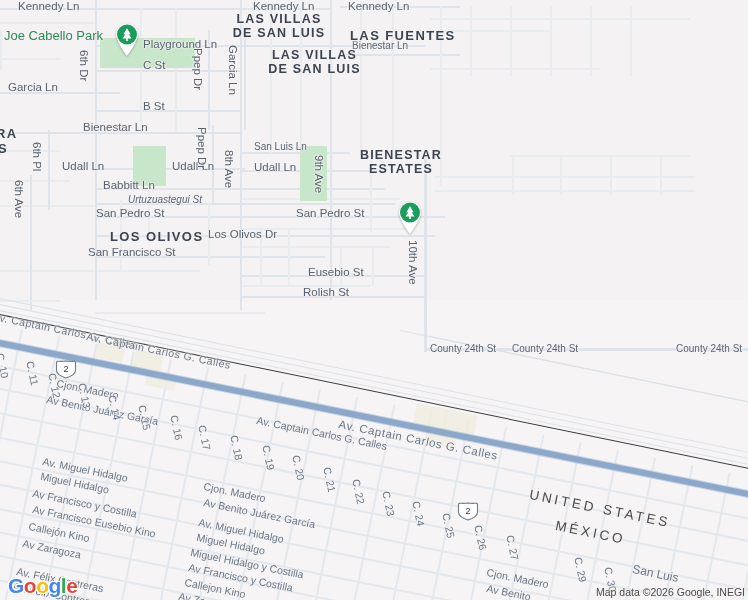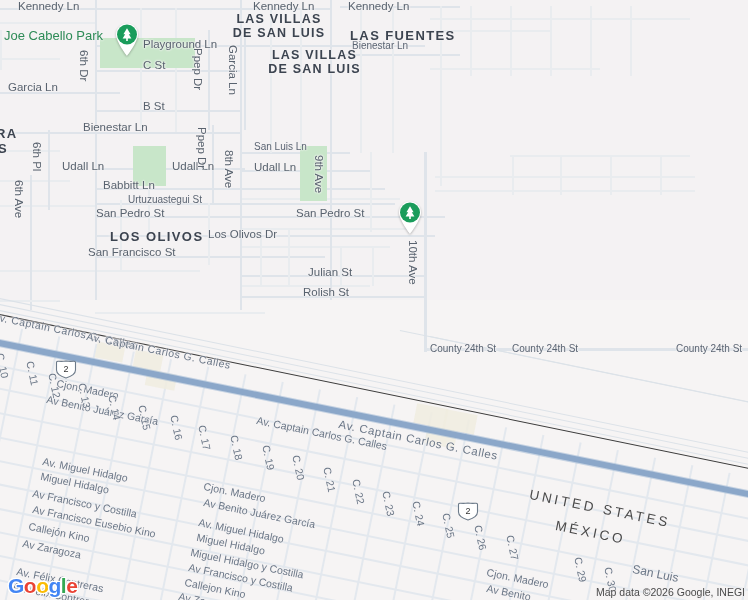--- a/index.html
+++ b/index.html
@@ -243,26 +243,26 @@
   <div class="lb sm" style="left:352px;top:40px;">Bienestar Ln</div>
   <div class="lb st" style="left:143px;top:59px;">C St</div>
   <div class="lb st" style="left:8px;top:81px;">Garcia Ln</div>
   <div class="lb st" style="left:143px;top:100px;">B St</div>
   <div class="lb st" style="left:83px;top:121px;">Bienestar Ln</div>
   <div class="lb sm" style="left:254px;top:141px;">San Luis Ln</div>
   <div class="lb st" style="left:62px;top:160px;">Udall Ln</div>
   <div class="lb st" style="left:172px;top:160px;">Udall Ln</div>
   <div class="lb st" style="left:254px;top:161px;">Udall Ln</div>
   <div class="lb st" style="left:103px;top:179px;">Babbitt Ln</div>
-  <div class="lb sm" style="left:128px;top:194px;">Urtuzuastegui St</div>
+  <div class="lb sm" style="left:128px;top:194px;font-style:italic;">Urtuzuastegui St</div>
   <div class="lb st" style="left:96px;top:207px;">San Pedro St</div>
   <div class="lb st" style="left:296px;top:207px;">San Pedro St</div>
   <div class="lb st" style="left:208px;top:228px;">Los Olivos Dr</div>
   <div class="lb st" style="left:88px;top:246px;">San Francisco St</div>
-  <div class="lb st" style="left:308px;top:266px;">Julian St</div>
+  <div class="lb st" style="left:308px;top:266px;">Eusebio St</div>
   <div class="lb st" style="left:303px;top:286px;text-align:right;">Rolish St</div>
   <div class="lb sm" style="left:430px;top:343px;">County 24th St</div>
   <div class="lb sm" style="left:512px;top:343px;">County 24th St</div>
   <div class="lb sm" style="left:676px;top:343px;">County 24th St</div>
 
   <div class="lb st vert" style="left:90px;top:50px;transform:rotate(90deg);">6th Dr</div>
   <div class="lb st vert" style="left:43px;top:142px;transform:rotate(90deg);">6th Pl</div>
   <div class="lb st vert" style="left:25px;top:180px;transform:rotate(90deg);">6th Ave</div>
   <div class="lb st vert" style="left:235px;top:150px;transform:rotate(90deg);">8th Ave</div>
   <div class="lb st vert" style="left:325px;top:155px;transform:rotate(90deg);">9th Ave</div>
@@ -275,20 +275,24 @@
   <div class="lb hood" style="left:-2px;top:141px;">S</div>
 
   <div class="lb hood2" style="left:214px;top:12px;width:130px;">
     <div>LAS VILLAS</div>
     <div>DE SAN LUIS</div>
   </div>
   <div class="lb hood" style="left:350px;top:28px;">LAS FUENTES</div>
   <div class="lb hood2" style="left:242px;top:48px;width:145px;">
     <div>LAS VILLAS</div>
     <div>DE SAN LUIS</div>
+  </div>
+  <div class="lb hood2" style="left:341px;top:148px;width:120px;">
+    <div>BIENESTAR</div>
+    <div>ESTATES</div>
   </div>
   <div class="lb hood" style="left:110px;top:229px;">LOS OLIVOS</div>
 
   <div class="pin" style="left:113px;top:21px;">
     <svg width="28" height="36" viewBox="0 0 28 36">
       <path d="M14 35 C14 35 3 20.5 3 13.5 A11 11 0 1 1 25 13.5 C25 20.5 14 35 14 35 Z" fill="#fff"></path>
       <circle cx="14" cy="13.5" r="10" fill="#1a9c5b"></circle>
       <path d="M14 7.2 L17.6 13.2 L15.8 13.2 L18.4 17.6 L9.6 17.6 L12.2 13.2 L10.4 13.2 Z" fill="#fff"></path>
       <rect x="13.2" y="16.8" width="1.6" height="3.2" fill="#fff"></rect>
     </svg>

